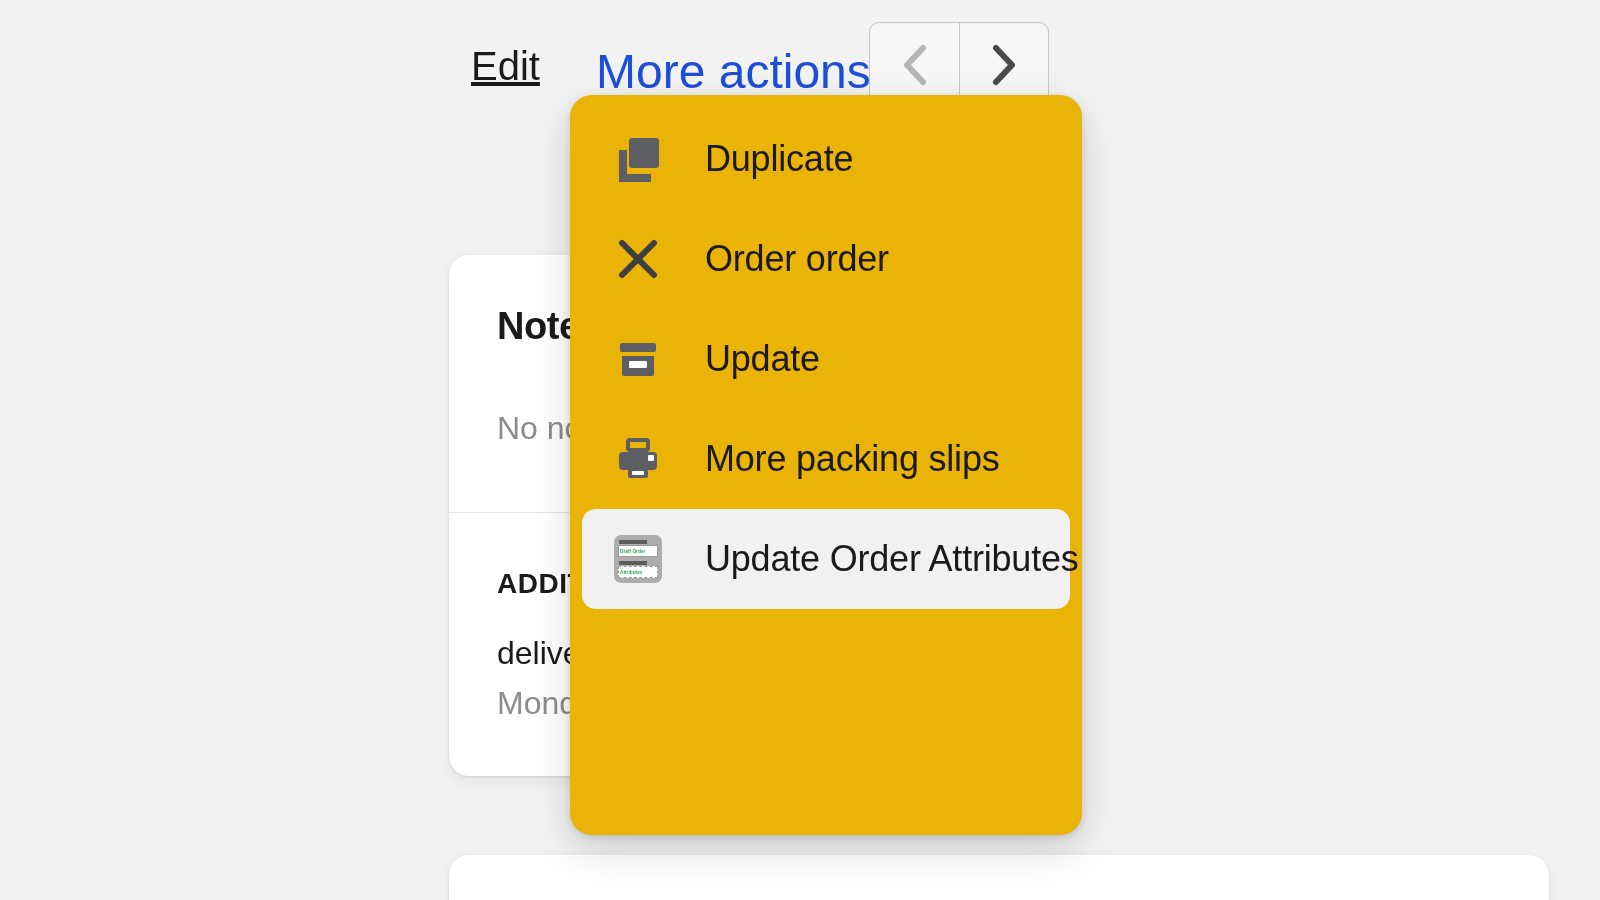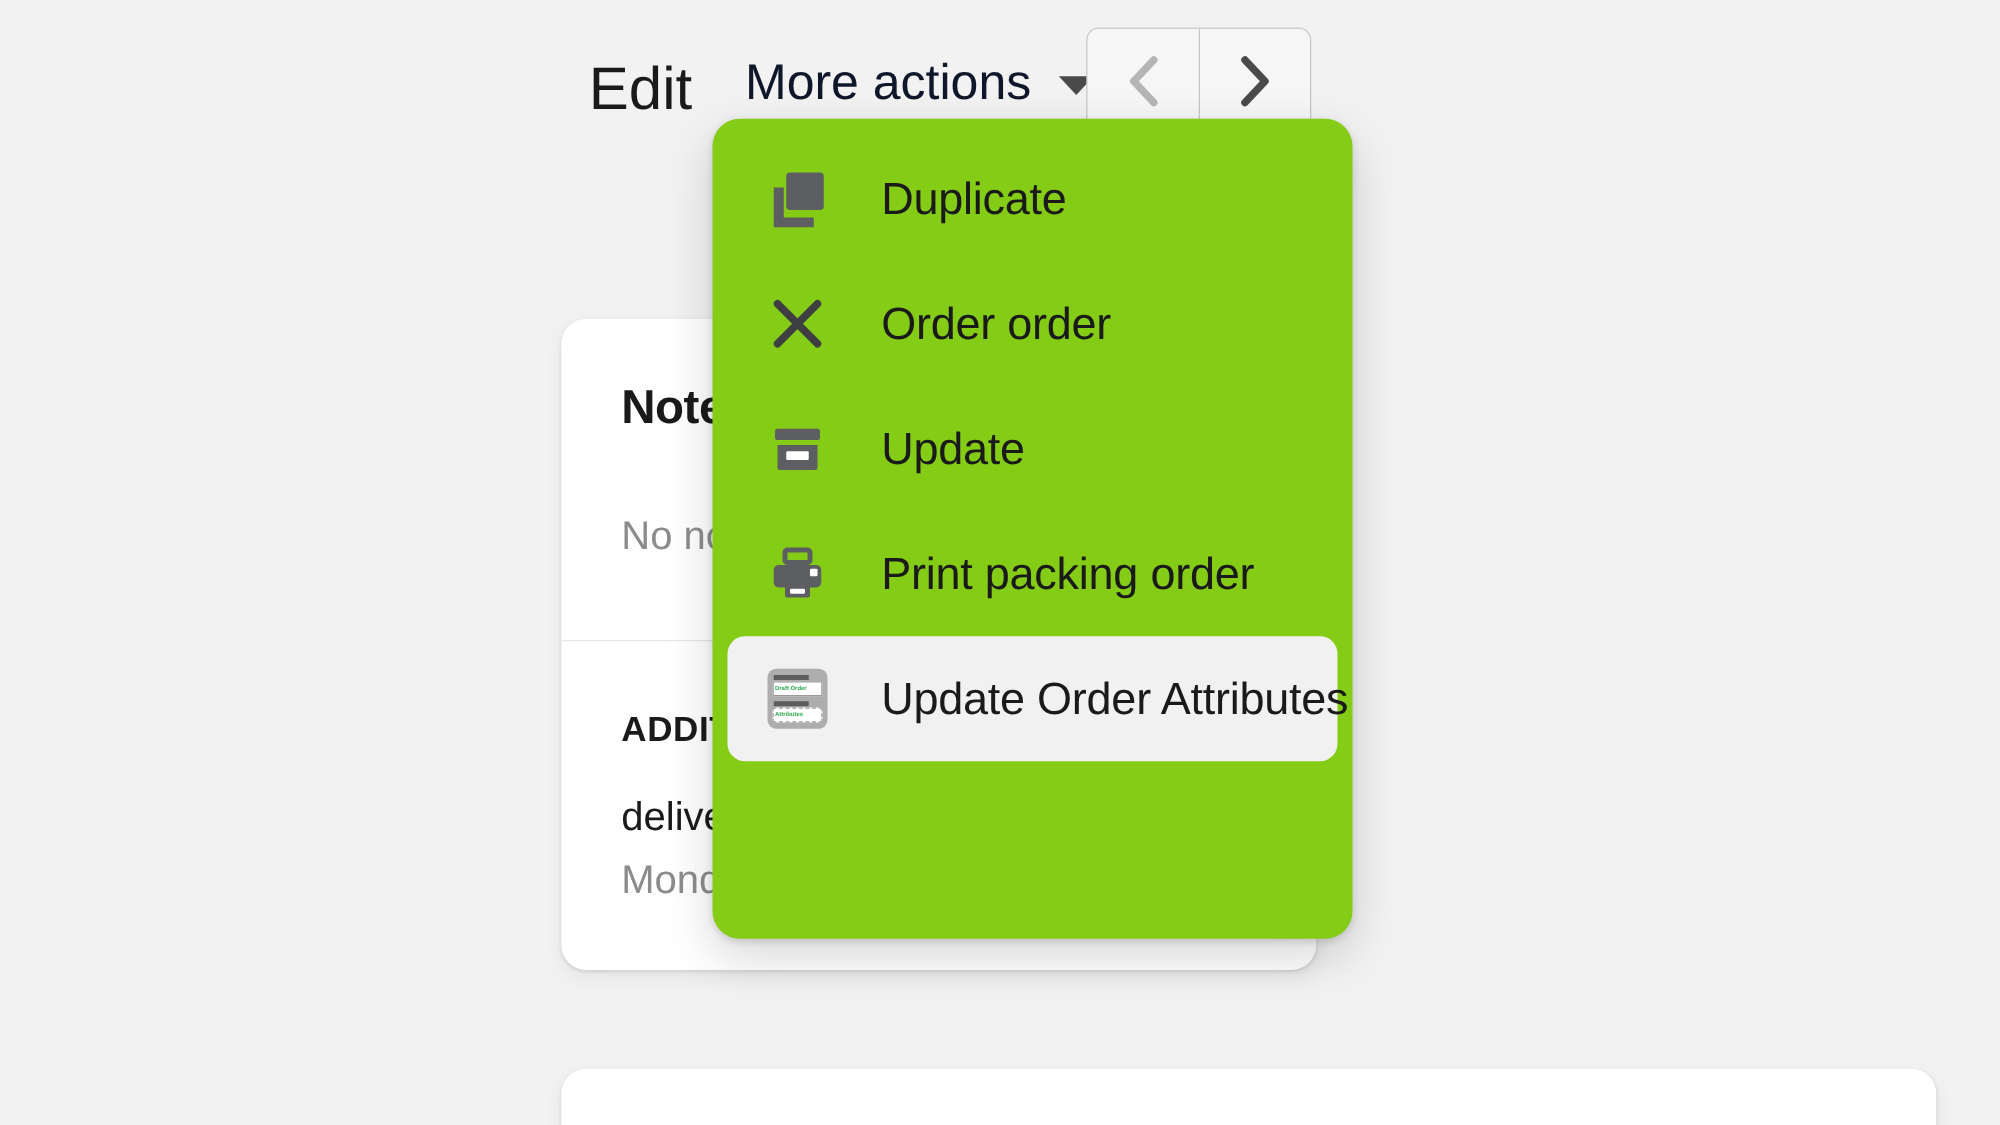--- a/index.html
+++ b/index.html
@@ -110,39 +110,40 @@
     left: 0;
     top: 0;
     width: 1600px;
     height: 120px;
   }
 
   #edit-button {
     position: absolute;
     left: 471px;
     top: 44px;
-    font-size: 48px;
+    font-size: 40px;
     color: #1a1a1a;
     white-space: nowrap;
     cursor: pointer;
+    text-decoration: underline;
   }
 
   #more-actions-button {
     position: absolute;
     left: 596px;
     top: 44px;
     display: flex;
     align-items: center;
     gap: 22px;
     cursor: pointer;
   }
 
   #more-actions-label {
-    font-size: 40px;
-    color: #0f172a;
+    font-size: 48px;
+    color: #1d4ed8;
     white-space: nowrap;
   }
 
   .caret-down {
     width: 0;
     height: 0;
     border-left: 14px solid transparent;
     border-right: 14px solid transparent;
     border-top: 15px solid #4a4a4a;
     margin-top: 4px;
@@ -177,22 +178,22 @@
   .pager-btn + .pager-btn {
     border-left: 1px solid #c4c7c9;
   }
 
   
   #actions-menu {
     position: absolute;
     left: 570px;
     top: 95px;
     width: 512px;
-    height: 656px;
-    background: #84cc16;
+    height: 740px;
+    background: #eab308;
     border-radius: 22px;
     box-shadow: 0 2px 6px rgba(0,0,0,0.12), 0 14px 38px rgba(0,0,0,0.16);
     padding: 14px 12px;
     box-sizing: border-box;
     z-index: 50;
   }
 
   .menu-item {
     position: relative;
     display: flex;
@@ -356,21 +357,21 @@
     <div class="menu-item">
       <span class="menu-icon">
         <svg width="46" height="46" viewBox="0 0 46 46">
           <rect x="13" y="4" width="20" height="10" rx="2" fill="none" stroke="#5c5e62" stroke-width="4"></rect>
           <path d="M8 16 h30 a4 4 0 0 1 4 4 v10 a4 4 0 0 1 -4 4 H8 a4 4 0 0 1 -4 -4 V20 a4 4 0 0 1 4 -4 Z" fill="#5c5e62"></path>
           <rect x="33" y="19" width="6" height="6" rx="1" fill="#ffffff"></rect>
           <rect x="13" y="32" width="20" height="10" rx="2" fill="#5c5e62"></rect>
           <rect x="17" y="35" width="12" height="4" rx="1" fill="#ffffff"></rect>
         </svg>
       </span>
-      <span class="menu-label">Print packing order</span>
+      <span class="menu-label">More packing slips</span>
     </div>
 
 
     <div class="menu-item highlighted">
       <span class="menu-icon">
         <span class="app-icon">
           <span class="app-icon-group">
             <span class="app-icon-bar"></span>
             <span class="app-icon-field">
               <span class="app-icon-text">Draft Order</span>

